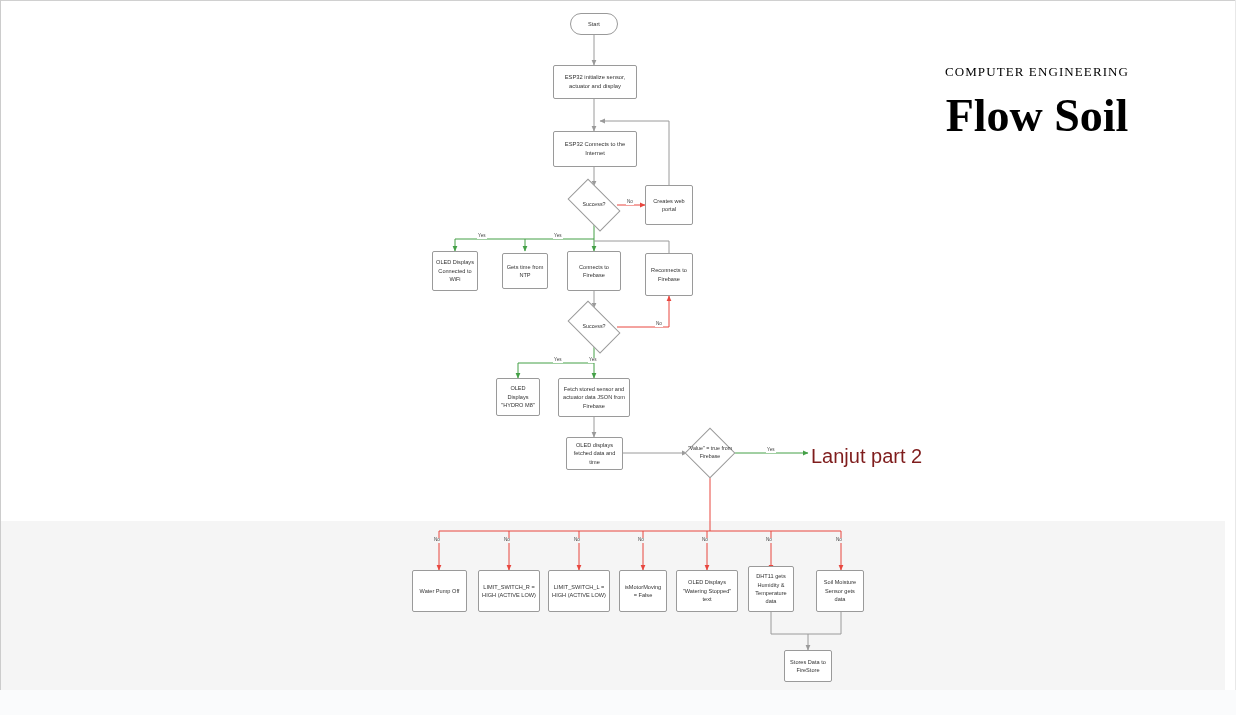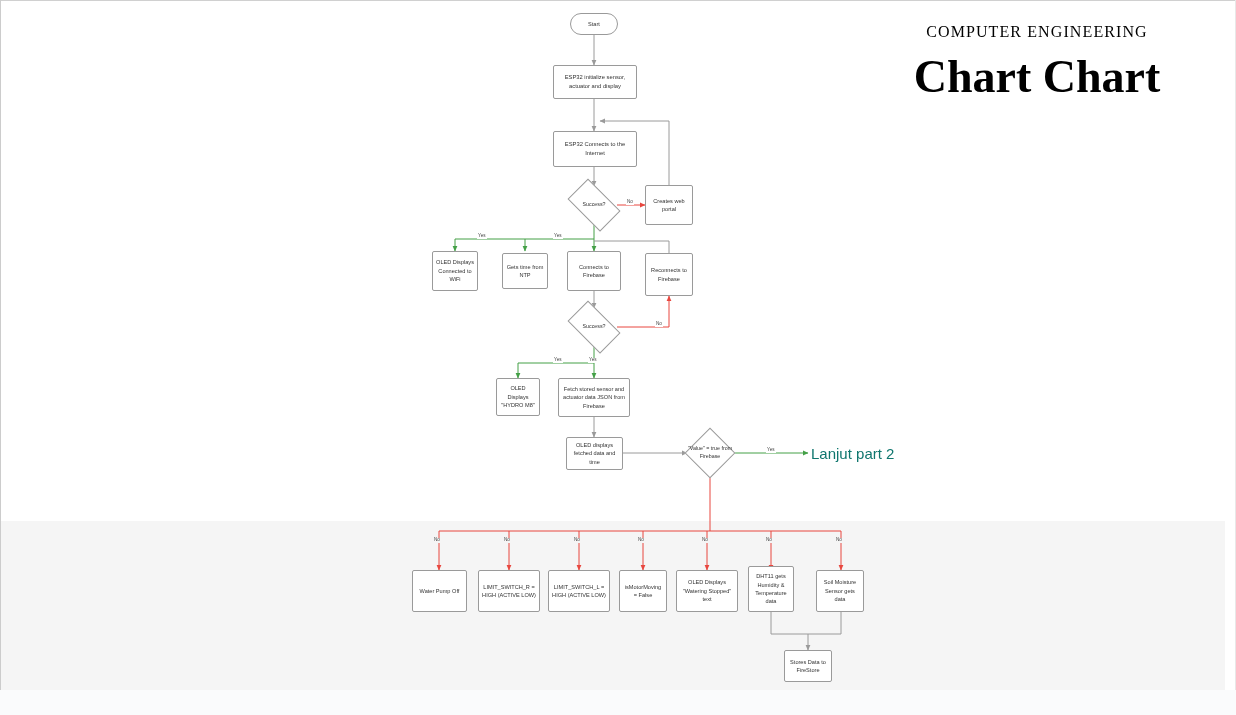--- a/index.html
+++ b/index.html
@@ -10,21 +10,21 @@
   
   .canvas-top-border{position:absolute;left:0;top:0;width:1236px;height:1px;background:#d0d0d0;}
   .canvas-left-border{position:absolute;left:0;top:0;width:1px;height:715px;background:#cccccc;}
   .canvas-right-border{position:absolute;left:1235px;top:0;width:1px;height:715px;background:#e8e8e8;}
   .band{position:absolute;left:1px;top:521px;width:1224px;height:169px;background:#f5f5f5;}
   .band-bottom{position:absolute;left:0;top:690px;width:1236px;height:25px;background:#fafbfc;}
 
   
   .title-wrap{position:absolute;right:34px;top:22px;width:330px;text-align:center;
               font-family:"Liberation Serif",serif;color:#000;}
-  .title-kicker{font-size:16px;letter-spacing:1.1px;line-height:1.2;white-space:nowrap;}
+  .title-kicker{font-size:13px;letter-spacing:1.1px;line-height:1.2;white-space:nowrap;margin-top:42px;}
   .title-main{font-size:46px;font-weight:bold;line-height:1.32;margin-top:6px;}
 
   
   svg#wires{position:absolute;left:0;top:0;width:1236px;height:715px;}
 
   
   .node{position:absolute;box-sizing:border-box;border:1px solid #9a9a9a;background:#ffffff;
         display:flex;align-items:center;justify-content:center;text-align:center;
         font-size:5.6px;line-height:1.5;color:#333333;padding:2px 3px;border-radius:2px;}
   .node.term{border-radius:12px;}
@@ -35,21 +35,21 @@
   .diamond .dlabel{position:relative;z-index:2;text-align:center;font-size:5.3px;
                    line-height:1.45;color:#333;}
   .diamond .dshape{position:absolute;left:50%;top:50%;width:70.71%;height:70.71%;
                    transform:translate(-50%,-50%) rotate(45deg);border:1px solid #9a9a9a;
                    background:#fff;}
 
   .edge-label{position:absolute;font-size:4.6px;color:#444;background:#ffffff;
               padding:0 1px;line-height:1;}
   .edge-label.on-band{background:#f5f5f5;}
 
-  .endnote{position:absolute;font-size:15px;color:#0f766e;white-space:nowrap;
+  .endnote{position:absolute;font-size:20px;color:#7f1d1d;white-space:nowrap;
            font-family:"Liberation Sans",sans-serif;}
 </style>
 </head>
 <body>
 
 <div id="stage">
 
   <div class="canvas-top-border"></div>
   <div class="canvas-left-border"></div>
   <div class="canvas-right-border"></div>
@@ -236,16 +236,16 @@
   <div class="edge-label on-band" style="left:573px;top:538px;">No</div>
   <div class="edge-label on-band" style="left:637px;top:538px;">No</div>
   <div class="edge-label on-band" style="left:701px;top:538px;">No</div>
   <div class="edge-label on-band" style="left:765px;top:538px;">No</div>
   <div class="edge-label on-band" style="left:835px;top:538px;">No</div>
 
   <div class="endnote" style="left:811px;top:445px;">Lanjut part 2</div>
 
   <div class="title-wrap">
     <div class="title-kicker">COMPUTER ENGINEERING</div>
-    <div class="title-main">Chart Chart</div>
+    <div class="title-main">Flow Soil</div>
   </div>
 
 </div>
 
 </body></html>

